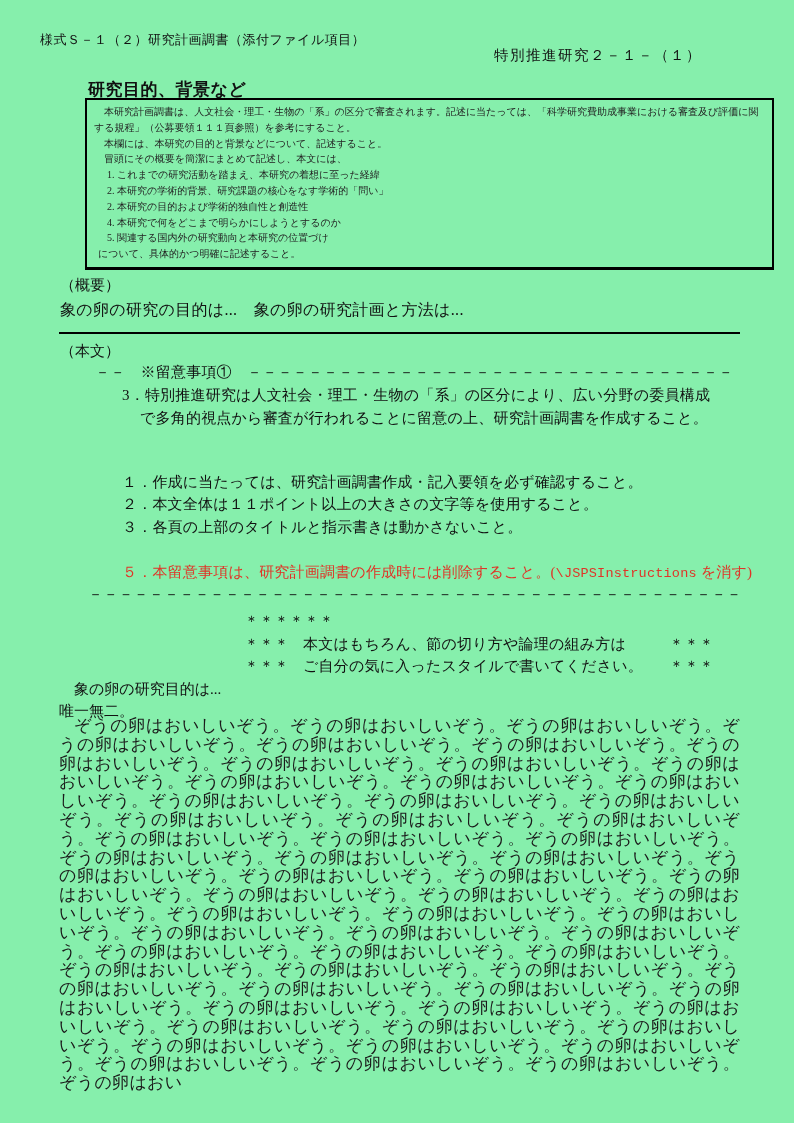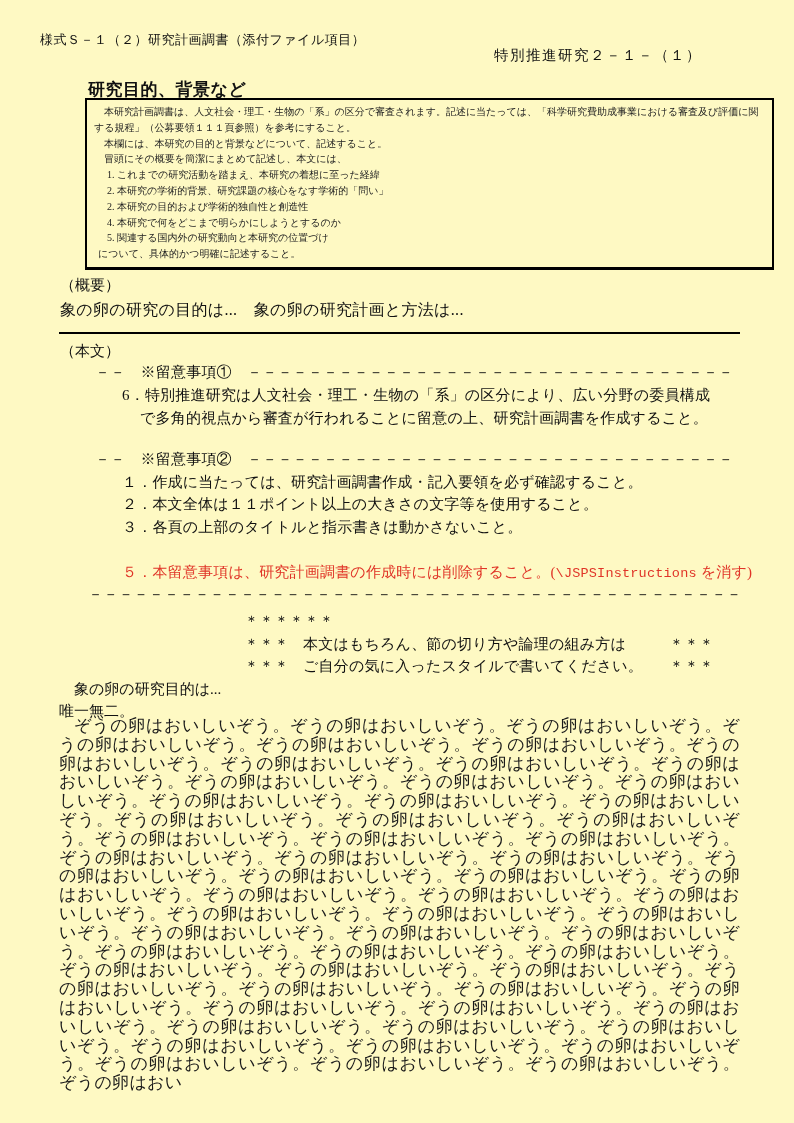--- a/index.html
+++ b/index.html
@@ -1,18 +1,18 @@
 <!DOCTYPE html>
 <html lang="ja"><head>
 <meta charset="utf-8">
 <style>
   html,body { margin:0; padding:0; background:#888; }
   .page {
     position:relative; width:794px; height:1123px; margin:0 auto;
-    background:#fef9c3; color:#111; overflow:hidden;
+    background:#86efac; color:#111; overflow:hidden;
   }
   .abs { position:absolute; white-space:nowrap; }
   .serif { font-family:"Liberation Serif","DejaVu Serif",serif; }
   .sans  { font-family:"Liberation Sans","DejaVu Sans",sans-serif; }
   .mono  { font-family:"Liberation Mono","DejaVu Sans Mono",monospace; }
 
   .form-label { left:40px; top:31px; font-size:13px; letter-spacing:0.5px; }
   .doc-code   { top:46px; right:92px; font-size:14.5px; letter-spacing:1.5px; font-weight:500; }
   .section-title { left:88px; top:78px; font-size:17px; font-weight:bold; letter-spacing:0.5px; }
 
@@ -70,24 +70,23 @@
   </div>
 
   <div class="abs serif overview-label">（概要）</div>
   <div class="abs serif overview-text">象の卵の研究の目的は...　象の卵の研究計画と方法は...</div>
 
   <div class="rule"></div>
 
   <div class="abs serif honbun-label">（本文）</div>
 
   <div class="abs serif note-line" style="left:95px;  top:363px;">－－　※留意事項①　－－－－－－－－－－－－－－－－－－－－－－－－－－－－－－－－</div>
-  <div class="abs serif note-line" style="left:122px; top:386px;">6．特別推進研究は人文社会・理工・生物の「系」の区分により、広い分野の委員構成</div>
+  <div class="abs serif note-line" style="left:122px; top:386px;">3．特別推進研究は人文社会・理工・生物の「系」の区分により、広い分野の委員構成</div>
   <div class="abs serif note-line" style="left:140px; top:409px;">で多角的視点から審査が行われることに留意の上、研究計画調書を作成すること。</div>
 
-  <div class="abs serif note-line" style="left:95px;  top:450px;">－－　※留意事項②　－－－－－－－－－－－－－－－－－－－－－－－－－－－－－－－－</div>
   <div class="abs serif note-line" style="left:122px; top:473px;">１．作成に当たっては、研究計画調書作成・記入要領を必ず確認すること。</div>
   <div class="abs serif note-line" style="left:122px; top:495px;">２．本文全体は１１ポイント以上の大きさの文字等を使用すること。</div>
   <div class="abs serif note-line" style="left:122px; top:518px;">３．各頁の上部のタイトルと指示書きは動かさないこと。</div>
   <div class="abs serif note-line red" style="left:122px; top:563px;">
     <span>５．本留意事項は、研究計画調書の作成時には削除すること。(</span><span class="mono" style="font-size:13.5px;">\JSPSInstructions</span><span> を消す)</span>
   </div>
   <div class="abs serif note-line" style="left:88px; top:585px;">－－－－－－－－－－－－－－－－－－－－－－－－－－－－－－－－－－－－－－－－－－－</div>
 
   <div class="abs sans example-row" style="left:244px; top:612px;">
     <span>＊＊＊</span>

